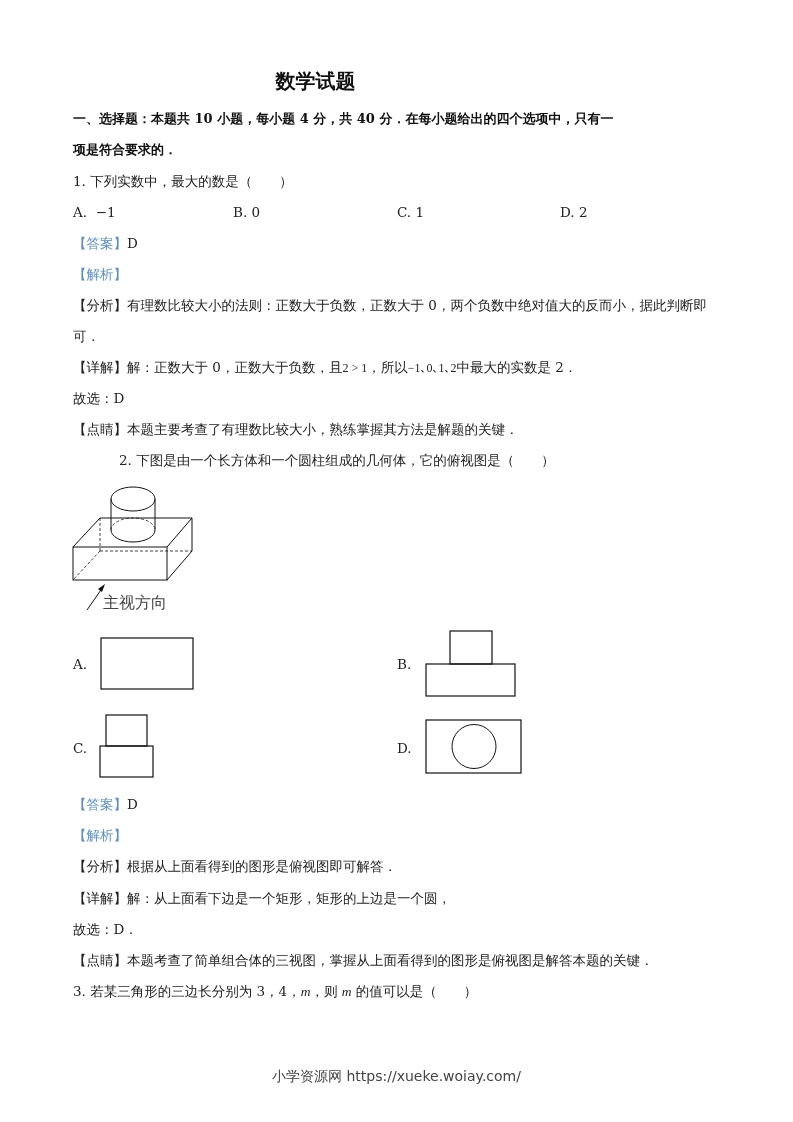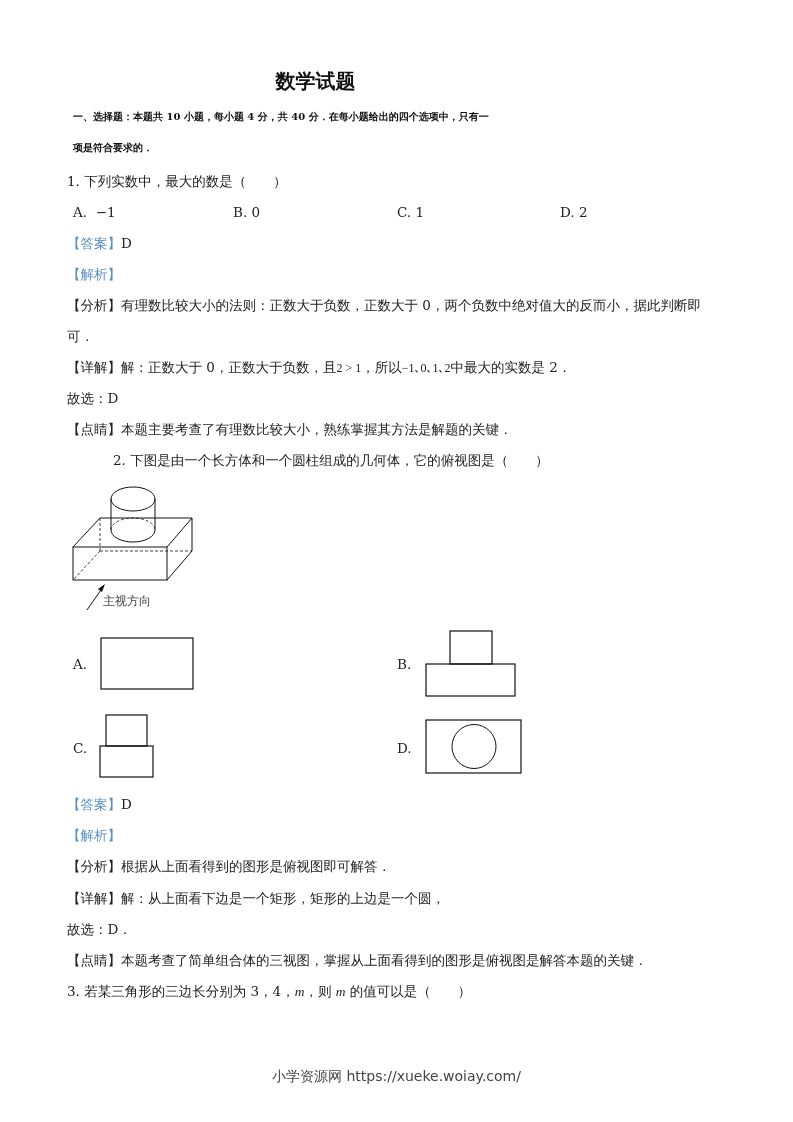--- a/index.html
+++ b/index.html
@@ -1,21 +1,21 @@
 <!DOCTYPE html>
 <html><head>
 <meta charset="utf-8">
 <style>
   html, body { margin: 0; padding: 0; background: #ffffff; }
   body { width: 793px; height: 1122px; position: relative; overflow: hidden;
          font-family: "DejaVu Serif", "Liberation Serif", serif; color: #222; }
   .abs { position: absolute; white-space: nowrap; }
   .title { left: 0; width: 631px; text-align: center; top: 68px; font-size: 20px; font-weight: bold; color: #111; }
-  .heading { left: 73px; font-size: 10px; font-weight: bold; color: #111; }
-  .line { left: 67px; font-size: 13.5px; color: #222; }
+  .heading { left: 73px; font-size: 13px; font-weight: bold; color: #111; }
+  .line { left: 73px; font-size: 13.5px; color: #222; }
   .tag { color: #5a8fc0; }
   .opt { font-size: 13.5px; color: #222; }
   .footer { left: 0; width: 793px; text-align: center; top: 1068px; font-size: 14px; color: #444;
             font-family: "DejaVu Sans", "Liberation Sans", sans-serif; }
   .math { font-family: "Liberation Serif", "DejaVu Serif", serif; font-size: 12px; }
   .ital { font-style: italic; font-family: "Liberation Serif", serif; }
   svg { position: absolute; }
 </style>
 </head>
 <body>
@@ -78,21 +78,21 @@
 
   <ellipse cx="73" cy="19" rx="22" ry="12" fill="#fff" stroke="#111" stroke-width="1"></ellipse>
   <line x1="51" y1="19" x2="51" y2="50" stroke="#111" stroke-width="1"></line>
   <line x1="95" y1="19" x2="95" y2="50" stroke="#111" stroke-width="1"></line>
   <path d="M51,50 A22,12 0 0 0 95,50" fill="none" stroke="#111" stroke-width="1"></path>
   <path d="M51,50 A22,12 0 0 1 95,50" fill="none" stroke="#111" stroke-width="0.8" stroke-dasharray="3,2"></path>
 
   <line x1="27" y1="130" x2="43" y2="107" stroke="#111" stroke-width="1"></line>
   <polygon points="45,104 38,109 42,112" fill="#111"></polygon>
 </svg>
-<div class="abs" style="left:103px;top:593px;font-size:12px;color:#444;font-family:'DejaVu Sans',sans-serif;">主视方向</div>
+<div class="abs" style="left:103px;top:593px;font-size:16px;color:#444;font-family:'DejaVu Sans',sans-serif;">主视方向</div>
 
 <div class="abs opt" style="left:73px;top:656px;">A.</div>
 <svg style="left:100px;top:636px;" width="96" height="56">
   <rect x="1" y="2" width="92" height="51" fill="none" stroke="#111" stroke-width="1.2"></rect>
 </svg>
 
 <div class="abs opt" style="left:397px;top:656px;">B.</div>
 <svg style="left:424px;top:630px;" width="94" height="68">
   <rect x="26" y="1" width="42" height="33" fill="none" stroke="#111" stroke-width="1.2"></rect>
   <rect x="2" y="34" width="89" height="32" fill="none" stroke="#111" stroke-width="1.2"></rect>

